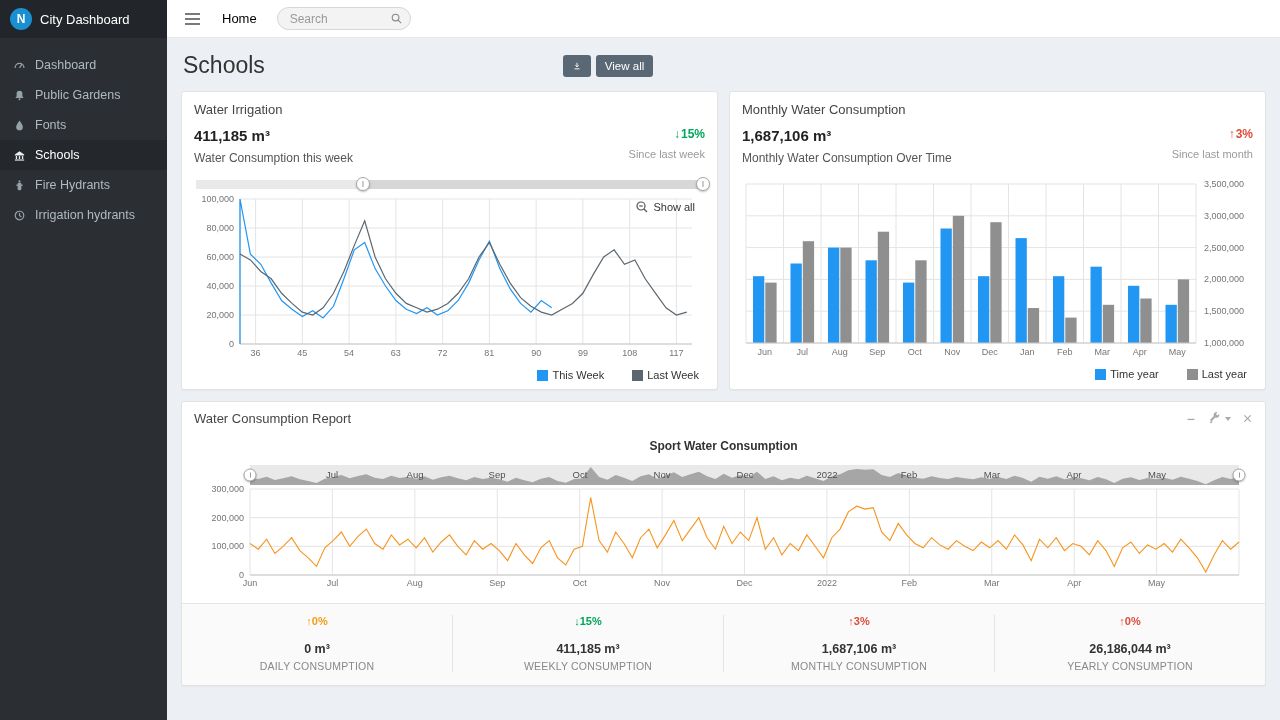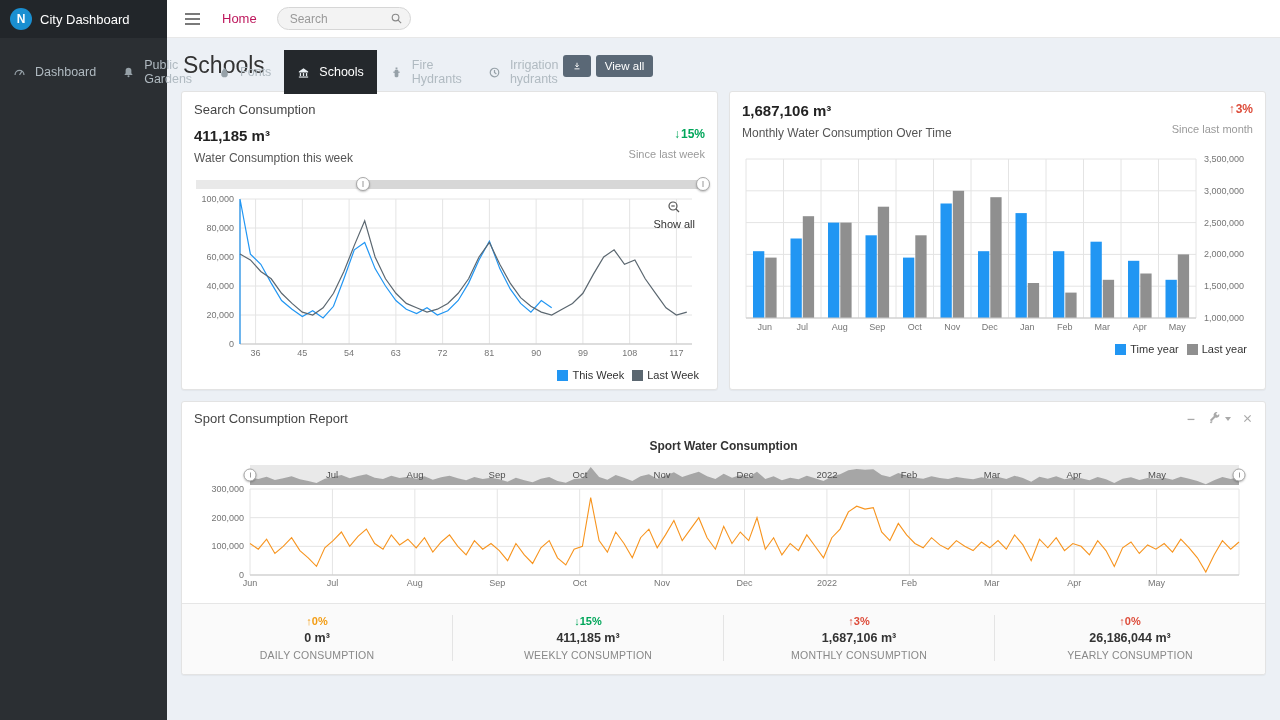--- a/index.html
+++ b/index.html
@@ -5,33 +5,33 @@
   html,body{width:1280px;height:720px;margin:0;padding:0;overflow:hidden;
     font-family:"Liberation Sans",sans-serif;background:#ecf0f5;color:#333;}
   *{box-sizing:border-box;}
 
   
   .sidebar{position:fixed;left:0;top:0;bottom:0;width:167px;background:#2b2f33;z-index:5;}
   .brand{height:38px;background:#22262a;display:flex;align-items:center;gap:8px;padding:0 10px;}
   .logo{width:22px;height:22px;border-radius:50%;background:#1a8fd1;color:#fff;display:flex;
     align-items:center;justify-content:center;font-size:12px;font-weight:bold;flex:0 0 22px;}
   .brand-text{color:#fff;font-size:13px;white-space:nowrap;}
-  .nav{padding-top:12px;display:flex;}
+  .nav{padding-top:12px;display:flex;flex-direction:column;}
   .nav-item{display:flex;align-items:center;gap:9px;padding:8px 13px;color:#b0bac1;font-size:12.5px;
     text-decoration:none;cursor:pointer;}
   .nav-item.active{color:#fff;background:#24282c;}
   .nav-ico{width:13px;height:13px;color:#96a1a8;flex:0 0 13px;}
   .nav-item.active .nav-ico{color:#e8eef2;}
 
   
   .topbar{position:fixed;left:167px;right:0;top:0;height:38px;background:#fff;z-index:4;
     border-bottom:1px solid #e8e8e8;display:flex;align-items:center;padding:0 16px;gap:20px;}
   .hamburger{display:inline-flex;flex-direction:column;gap:3px;cursor:pointer;padding:4px 2px;}
   .hamburger i{width:15px;height:2px;background:#7a7a7a;display:block;}
-  .home-link{color:#be185d;font-size:13px;text-decoration:none;cursor:pointer;}
+  .home-link{color:#000000;font-size:13px;text-decoration:none;cursor:pointer;}
   .search{position:relative;}
   .search input{width:134px;height:23px;border:1px solid #d6d6d6;border-radius:12px;background:#f3f3f3;
     padding:0 26px 0 12px;font-size:12px;color:#555;outline:none;font-family:inherit;}
   .search input::placeholder{color:#999;}
   .search-ico{position:absolute;right:8px;top:5px;width:13px;height:13px;cursor:pointer;}
 
   
   .content{position:absolute;left:167px;top:38px;right:0;bottom:0;padding:10px 14px 0;}
   .page-head{display:flex;align-items:center;margin:4px 2px 12px;}
   .page-head h1{font-size:23px;font-weight:500;color:#333;margin:0;}
@@ -55,22 +55,22 @@
   .rs-track{position:absolute;left:0;right:0;top:2px;height:9px;background:#e9e9e9;}
   .rs-sel{position:absolute;top:2px;height:9px;background:#d7d7d7;left:33%;right:0;}
   .handle{position:absolute;top:50%;transform:translate(-50%,-50%);width:14px;height:14px;border-radius:50%;
     background:#fff;border:1px solid #a8a8a8;box-shadow:0 1px 2px rgba(0,0,0,.25);cursor:ew-resize;}
   .handle::after{content:"";position:absolute;left:50%;top:3px;bottom:3px;width:1px;background:#9a9a9a;
     transform:translateX(-50%);}
   .h-left{left:33%;}.h-right{left:100%;}
 
   .chart-wrap{position:relative;margin-top:2px;}
   .show-all{position:absolute;top:4px;right:8px;display:flex;align-items:center;gap:4px;background:none;
-    border:none;font-size:11px;color:#333;cursor:pointer;font-family:inherit;padding:2px;flex-direction:column;}
-  .legend{display:flex;justify-content:flex-end;gap:8px;margin-top:5px;font-size:11px;color:#333;
+    border:none;font-size:11px;color:#333;cursor:pointer;font-family:inherit;padding:2px;}
+  .legend{display:flex;justify-content:flex-end;gap:28px;margin-top:5px;font-size:11px;color:#333;
     align-items:center;padding-right:6px;}
   .leg-item{display:inline-flex;align-items:center;cursor:pointer;}
   .leg-item .sq{width:11px;height:11px;display:inline-block;margin-right:4px;}
 
   
   .report{margin-top:11px;padding:0;}
   .report-head{display:flex;justify-content:space-between;align-items:center;padding:9px 12px 7px;
     font-size:13px;color:#454545;}
   .tools{display:flex;gap:11px;align-items:center;color:#a9a9a9;}
   .tool{cursor:pointer;display:inline-flex;align-items:center;gap:2px;color:#a9a9a9;}
@@ -81,21 +81,21 @@
   .navigator{position:relative;margin-left:56px;width:989px;height:20px;background:#e9e9e9;}
   .nav-label{position:absolute;top:4px;font-size:9.5px;color:#4f4f4f;transform:translateX(-50%);}
   .nh-left{left:0;top:50%;}.nh-right{left:100%;top:50%;}
   .navigator .handle{width:13px;height:13px;}
 
   .report-foot{margin-top:10px;border-top:1px solid #e6e6e6;background:#fafafa;display:flex;
     padding:11px 0 13px;border-radius:0 0 3px 3px;}
   .stat{flex:1;text-align:center;border-left:1px solid #e4e4e4;}
   .stat:first-child{border-left:none;}
   .stat .pct{font-size:11px;font-weight:bold;}
-  .stat .val{font-size:12.5px;font-weight:bold;color:#333;margin:4px 0 4px;}
+  .stat .val{font-size:12.5px;font-weight:bold;color:#333;margin:15px 0 4px;}
   .stat .lbl{font-size:10.5px;color:#888;letter-spacing:.2px;}
 
   svg text{font-family:"Liberation Sans",sans-serif;}
 </style>
 </head>
 <body>
 
 <aside class="sidebar">
   <div class="brand">
     <span class="logo">
@@ -179,21 +179,21 @@
           <path d="M3.5 11h7" stroke="#fff" stroke-width="1.3"></path>
         </svg>
       </button>
       <button class="btn-dark">View all</button>
     </div>
   </div>
 
   <div class="row">
 
     <section class="panel">
-      <div class="panel-title">Search Consumption</div>
+      <div class="panel-title">Water Irrigation</div>
       <div class="stats">
         <div>
           <div class="big">411,185 m³</div>
           <div class="sub">Water Consumption this week</div>
         </div>
         <div>
           <div class="delta" style="color: rgb(0, 166, 90);"><span class="ar">↓</span><span>15%</span></div>
           <div class="note">Since last week</div>
         </div>
       </div>
@@ -257,20 +257,21 @@
             <span>This Week</span>
           </span>
           <span class="leg-item">
             <span class="sq" style="background:#5b6770"></span>
             <span>Last Week</span>
           </span>
         </div>
     </section>
 
     <section class="panel">
+      <div class="panel-title">Monthly Water Consumption</div>
       <div class="stats">
         <div>
           <div class="big">1,687,106 m³</div>
           <div class="sub">Monthly Water Consumption Over Time</div>
         </div>
         <div>
           <div class="delta" style="color: rgb(221, 75, 57);"><span class="ar">↑</span><span>3%</span></div>
           <div class="note">Since last month</div>
         </div>
       </div>
@@ -348,21 +349,21 @@
           <span class="leg-item">
             <span class="sq" style="background:#8f8f8f"></span>
             <span>Last year</span>
           </span>
         </div>
     </section>
   </div>
 
   <section class="panel report">
     <div class="report-head">
-      <span>Sport Consumption Report</span>
+      <span>Water Consumption Report</span>
       <span class="tools">
         <span class="tool">
           <svg width="12" height="12" viewBox="0 0 14 14">
               <path d="M3 7.5h8" stroke="#a9a9a9" stroke-width="1.5"></path>
             </svg>
         </span>
         <span class="tool">
           <svg width="13" height="13" viewBox="0 0 14 14">
             <path d="M11.9 2.1a3 3 0 0 1-4 3.9L3.7 10.2 2.1 8.6l4.2-4.2a3 3 0 0 1 3.9-4L8.5 2.1l1.7 1.7 1.7-1.7zM2 11l1.3 1.3L5 10.6 3.7 9.3 2 11z" fill="#a9a9a9"></path>
           </svg>

